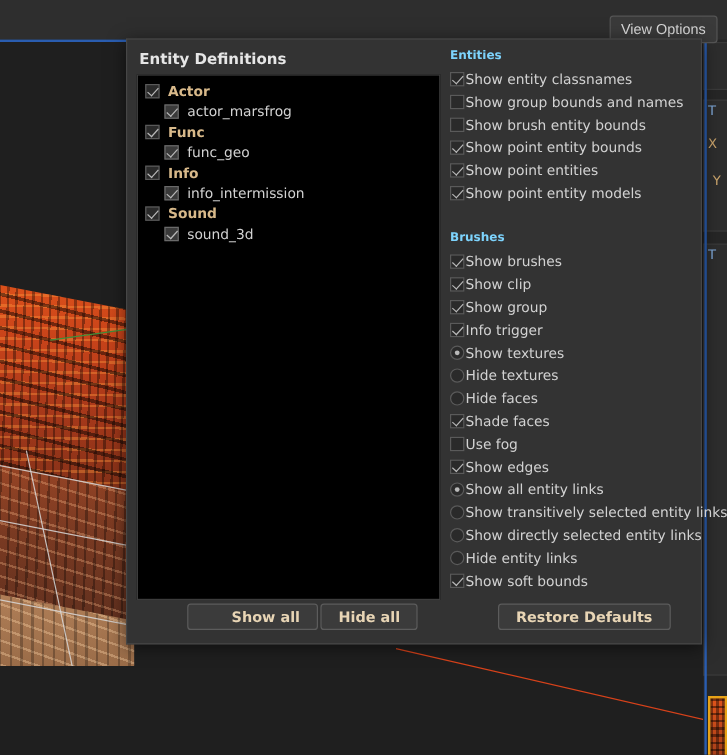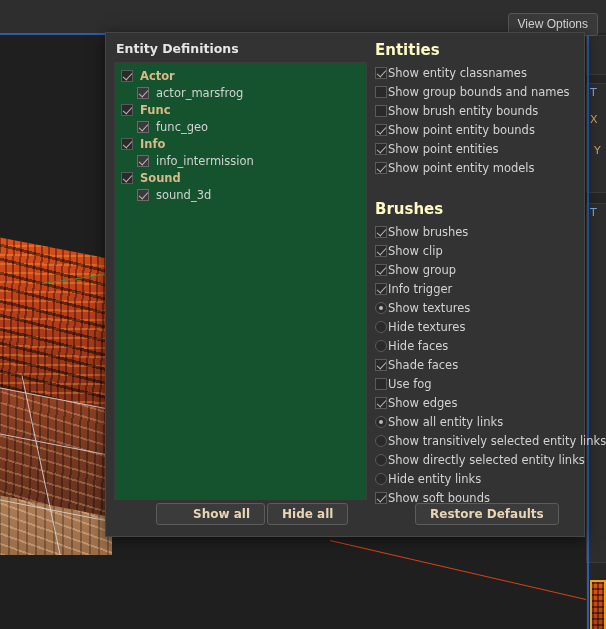--- a/index.html
+++ b/index.html
@@ -170,21 +170,21 @@
   .panel-title {
     font-size: 12.5px;
     font-weight: bold;
     color: #e6e6e6;
     font-family: "DejaVu Sans", sans-serif;
     margin-bottom: 6px;
     padding-left: 2px;
   }
 
   .entity-list {
-    background: #14532d;
+    background: #000000;
     border: 1px solid #3c3c3c;
     height: 438px;
     padding: 4px 0 0 0;
     overflow: hidden;
   }
 
   .tree-row {
     display: flex;
     align-items: center;
     height: 17px;
@@ -235,23 +235,23 @@
   .rb.on::after {
     content: "";
     position: absolute;
     left: 3px; top: 3px;
     width: 4px; height: 4px;
     border-radius: 50%;
     background: #b9b9b9;
   }
 
   .section-head {
-    font-size: 15px;
+    font-size: 10px;
     font-weight: bold;
-    color: #fef9c3;
+    color: #7dd3fc;
     font-family: "DejaVu Sans", sans-serif;
     margin: 0 0 4px 0;
     padding-left: 1px;
   }
   .section-head.spaced { margin-top: 23px; }
 
   .opt-row {
     display: flex;
     align-items: center;
     height: 19px;

